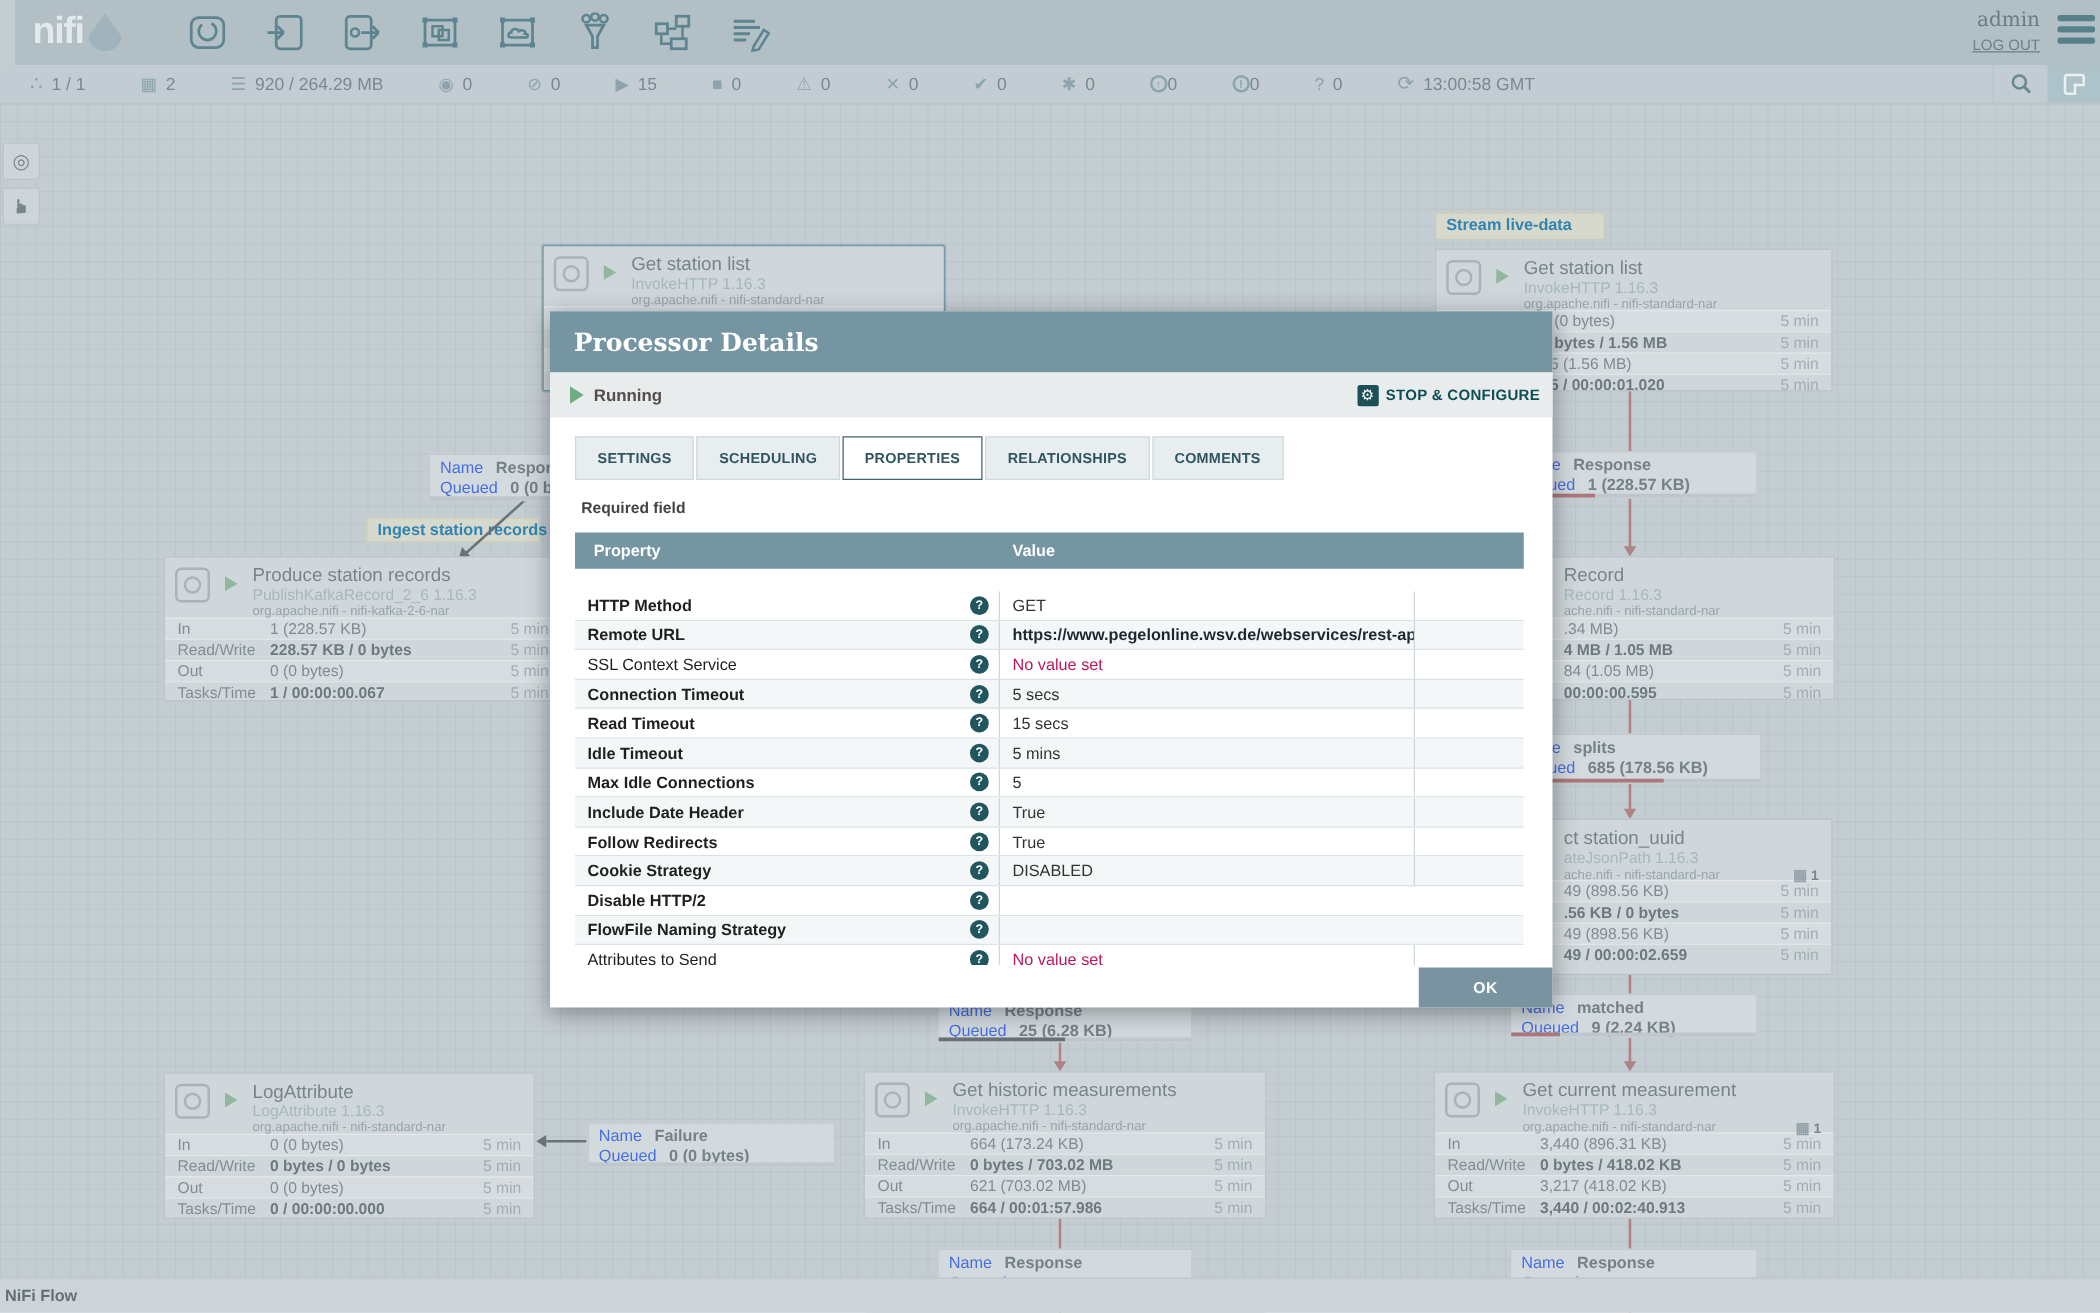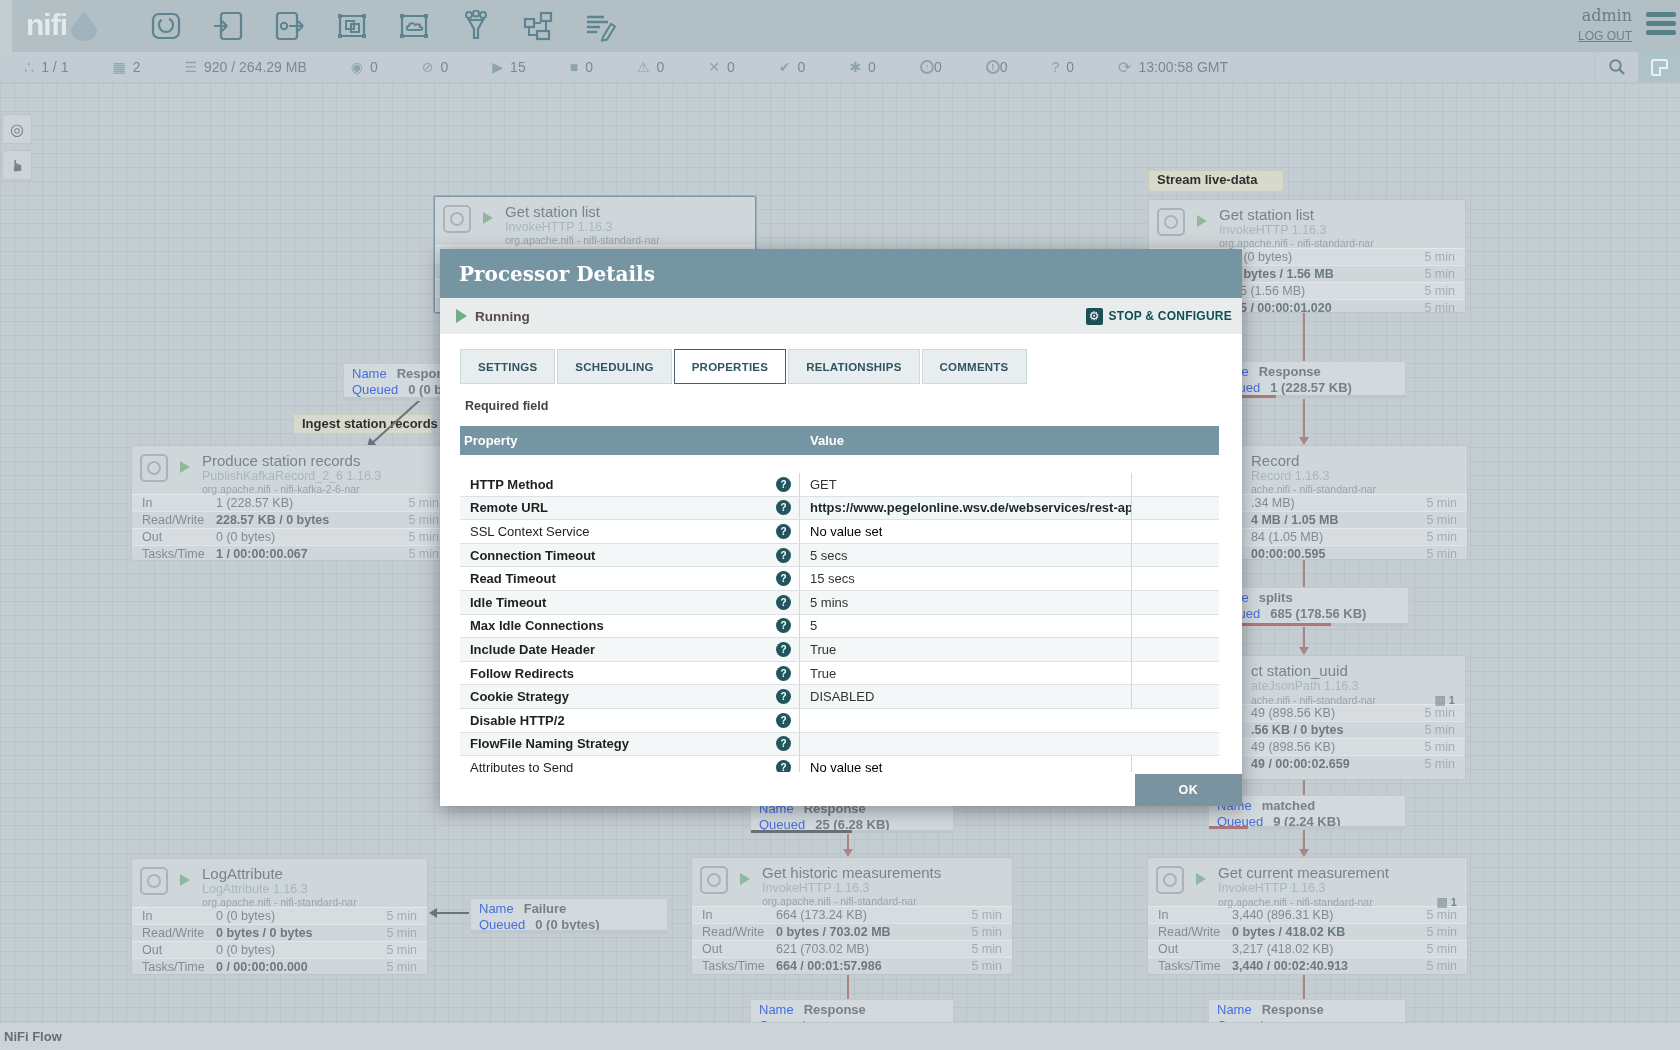--- a/index.html
+++ b/index.html
@@ -86,21 +86,21 @@
     padding:2px 8px 4px 8px; cursor:pointer; }
   .q-line { display:flex; line-height:16px; white-space:nowrap; }
   .q-k { color:#1d4ed8; margin-right:10px; }
   .q-v { color:#57666e; font-weight:600; }
   .q-bar { position:absolute; left:0; bottom:0; height:3px; width:100%; background:#b0bbc1; }
   .q-fill { height:3px; }
   .q-fill.red { background:#9c5a5e; }
   .q-fill.dark { background:#4a5257; }
 
   
-  .clabel { position:absolute; background:#cdd1c0; border:1px solid #bdc2ab; color:#000000;
+  .clabel { position:absolute; background:#cdd1c0; border:1px solid #bdc2ab; color:#0369a1;
     font-weight:bold; font-size:13px; padding:1px 8px; white-space:nowrap; cursor:pointer; }
 
   
   .conn { position:absolute; background:#9d686c; width:2px; }
   .conn.dark { background:#49555c; }
   .arrowhead { position:absolute; width:0; height:0; }
   .ah-down { border-left:5px solid transparent; border-right:5px solid transparent; border-top:8px solid #9d686c; }
   .ah-left { border-top:5px solid transparent; border-bottom:5px solid transparent; border-right:8px solid #49555c; }
   .diag { position:absolute; height:2px; background:#49555c; transform-origin:0 50%; }
   .ah-diag { border-top:5px solid transparent; border-bottom:5px solid transparent; border-right:8px solid #49555c; }
@@ -129,35 +129,35 @@
   .tab { height:35px; padding:0 17px; display:flex; align-items:center; justify-content:center;
     background:#e8edef; border:1px solid #cfd8dc; font-size:11.5px; font-weight:bold; color:#2f5561;
     letter-spacing:.02em; cursor:pointer; white-space:nowrap; }
   .tab.active { background:#fff; border:1px solid #3f6270; }
 
   #required-note { position:absolute; left:25px; top:150px; font-size:12.5px; font-weight:bold; color:#444; }
 
   #ptable { position:absolute; left:20px; top:177px; width:759px; }
   #ptable-head { display:flex; height:29px; background:#7695a3; color:#fff; font-size:13px; font-weight:bold;
     align-items:center; }
-  #ptable-head .h-prop { width:340px; padding-left:4px; }
+  #ptable-head .h-prop { width:340px; padding-left:15px; }
   #ptable-head .h-val { width:332px; padding-left:10px; }
   .t-body { height:299px; overflow:hidden;margin-top:18px; }
   .t-row { display:flex; height:23.6px; align-items:center; border-bottom:1px solid #dbe2e5; font-size:13px; }
   .t-row:nth-child(even) { background:#f4f7f8; }
   .cell-prop { width:340px; display:flex; align-items:center; padding:0 8px 0 10px;
     border-right:1px solid #cdd6da; height:100%; }
   .pname { color:#1f1f1f; }
   .pname.req { font-weight:bold; }
   .help { margin-left:auto; width:15px; height:15px; border-radius:50%; background:#21565e; color:#fff;
     font-size:10px; font-weight:bold; display:flex; align-items:center; justify-content:center; cursor:pointer; }
   .cell-val { width:332px; display:flex; align-items:center; padding:0 8px 0 10px;
     border-right:1px solid #cdd6da; height:100%; color:#333; white-space:nowrap; overflow:hidden; }
   .cell-val.strong { font-weight:bold; color:#1d2730; }
-  .cell-val.unset { color:#000000; }
+  .cell-val.unset { color:#be185d; }
   .cell-extra { flex:1; height:100%; }
 
   #okbtn { position:absolute; right:0; bottom:0; width:107px; height:32px; background:#7a93a0; color:#fff;
     font-size:12.5px; font-weight:bold; letter-spacing:.05em; display:flex; align-items:center;
     justify-content:center; cursor:pointer; }
 </style>
 </head>
 <body>
 
 <div id="stage">

